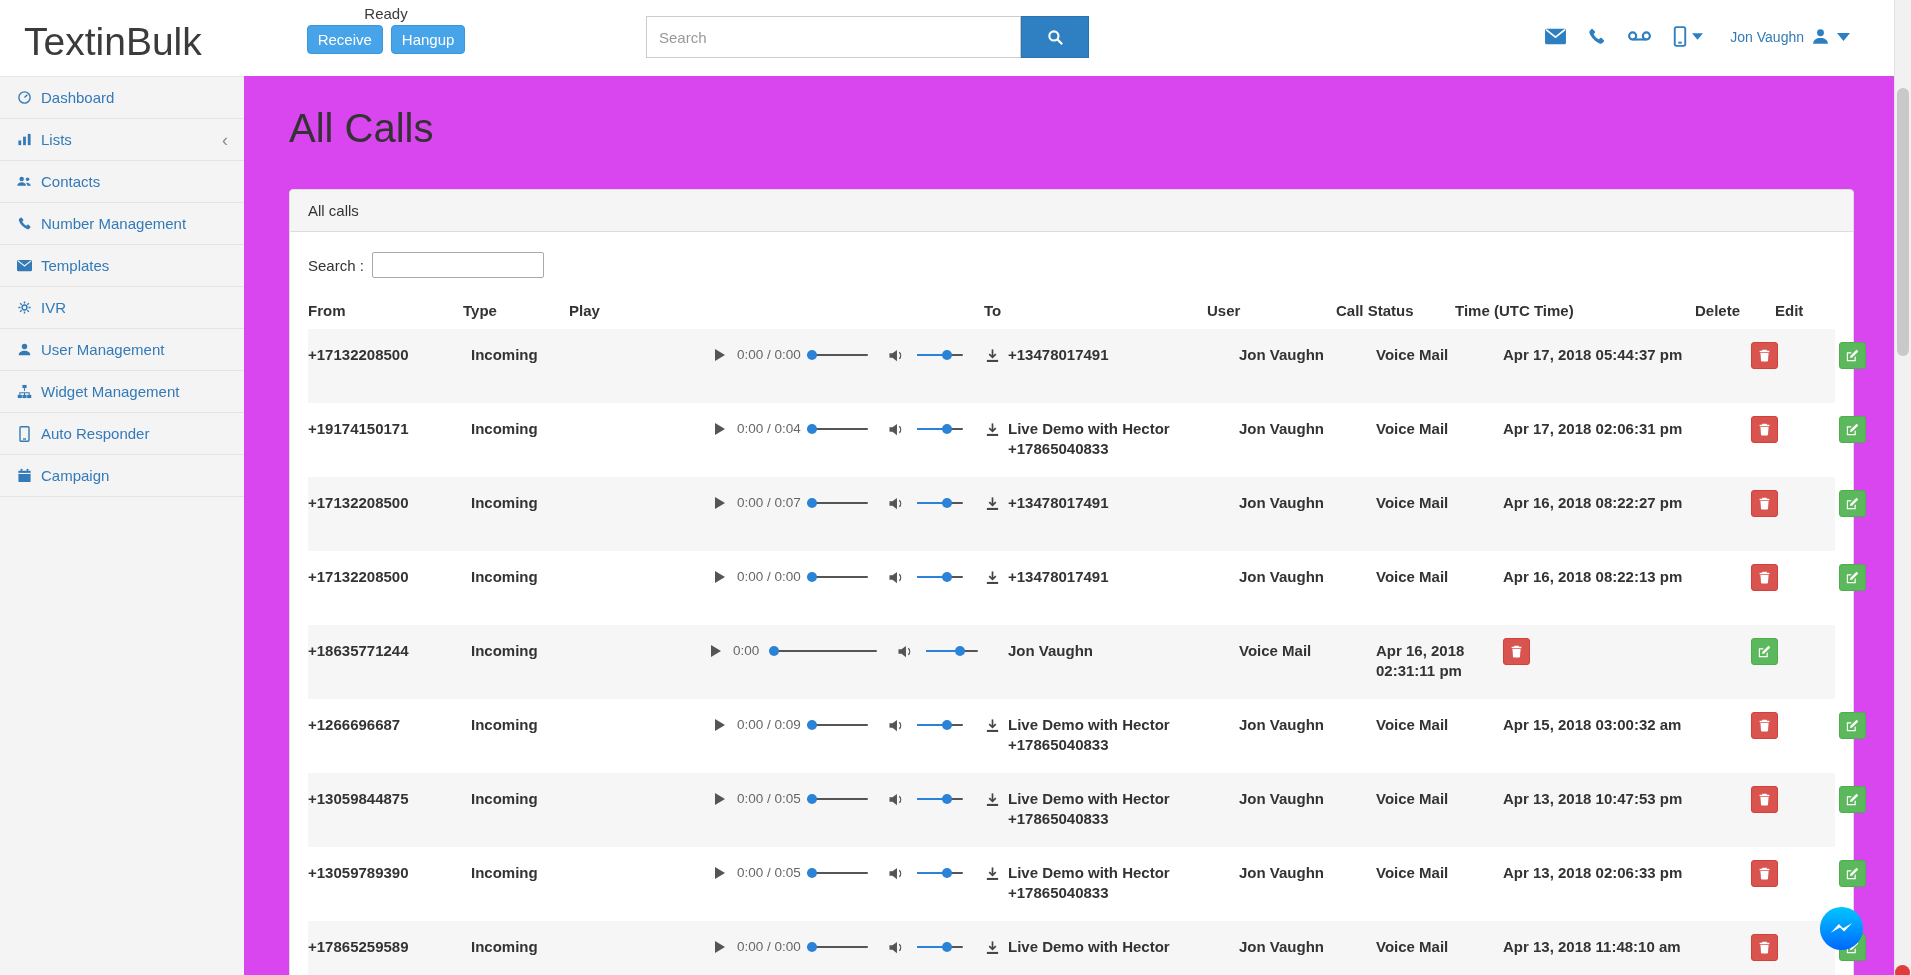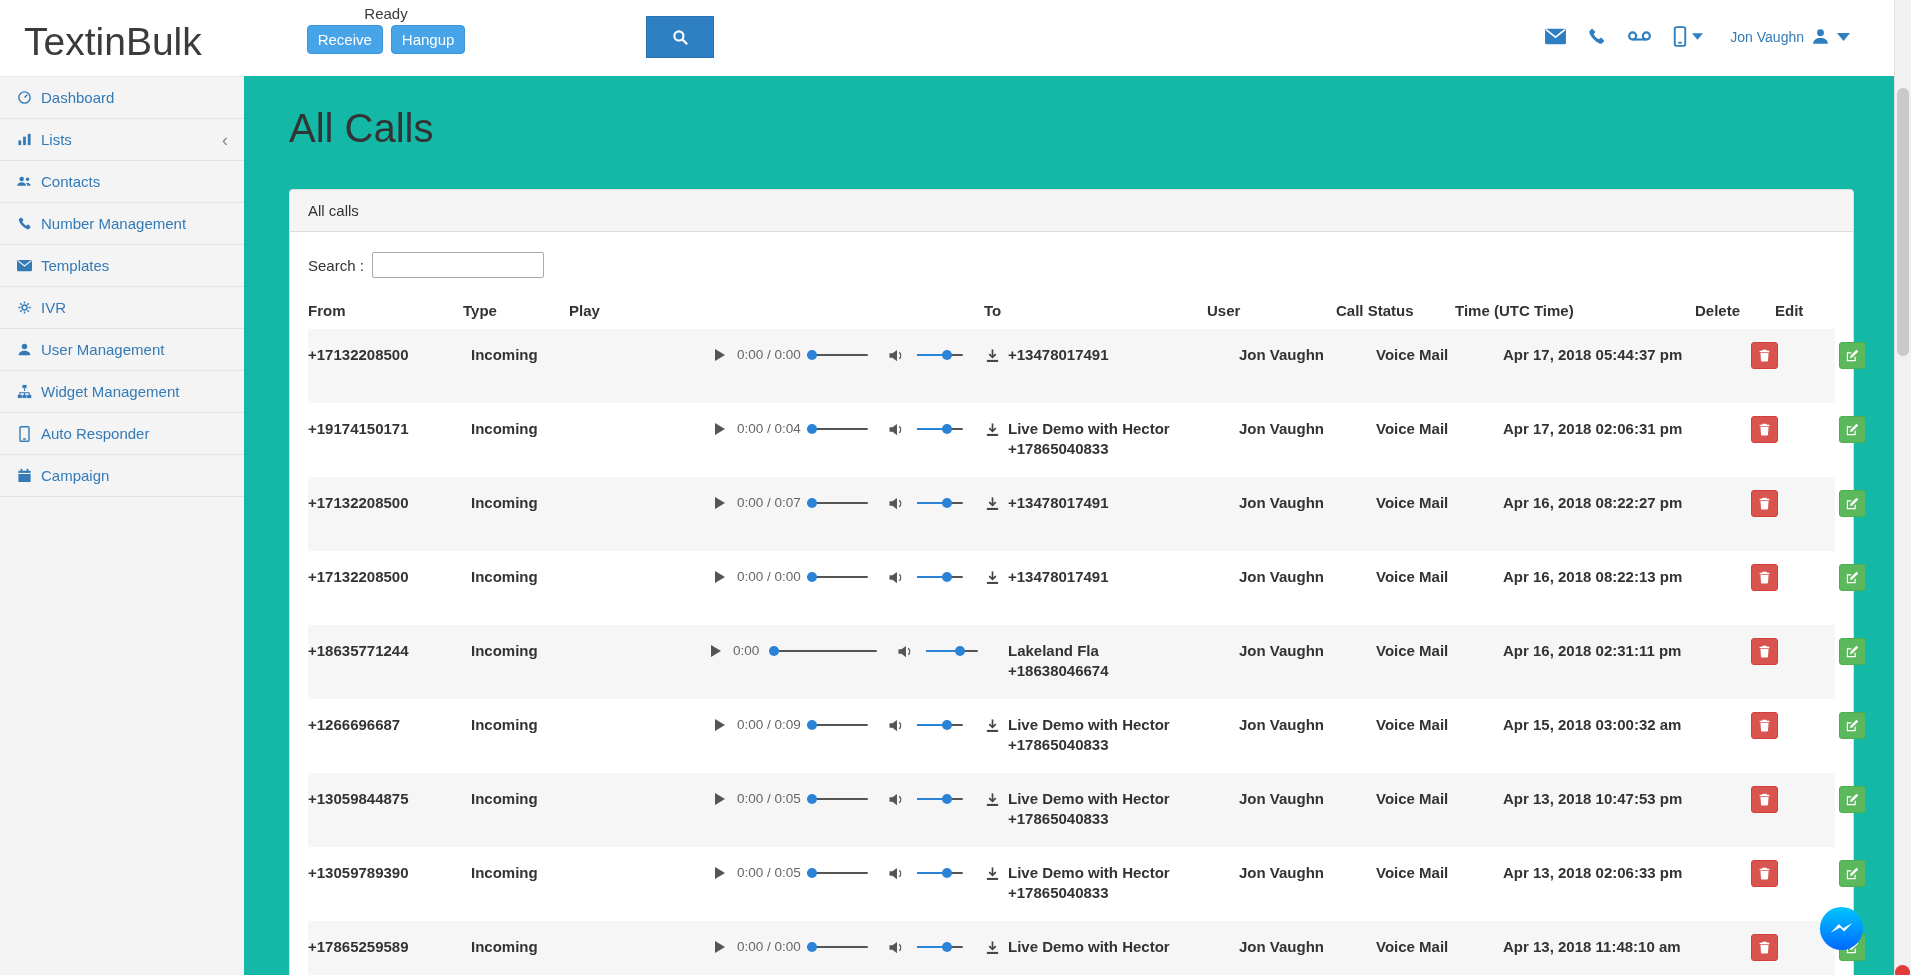--- a/index.html
+++ b/index.html
@@ -22,21 +22,21 @@
   .icon-group { display:flex; align-items:center; gap:5px; cursor:pointer; }
   .user-menu { display:flex; align-items:center; gap:7px; cursor:pointer; color:#337ab7; font-size:14px; margin-left:6px; }
 
   
   .sidebar { position:absolute; top:76px; left:0; width:244px; bottom:0; background:#f4f4f4; border-top:1px solid #e8e8e8; z-index:5; }
   .sidebar-item { display:flex; align-items:center; gap:9px; padding:11px 16px; color:#337ab7; font-size:15px; border-bottom:1px solid #e4e4e4; cursor:pointer; line-height:19px; }
   .sidebar-item .sicon { width:16px; height:16px; display:inline-flex; align-items:center; justify-content:center; flex:none; }
   .chev { margin-left:auto; color:#8a8a8a; font-size:18px; line-height:14px; }
 
   
-  .main { position:absolute; top:76px; left:244px; width:1650px; bottom:0; background:#14b8a6; }
+  .main { position:absolute; top:76px; left:244px; width:1650px; bottom:0; background:#d946ef; }
   .page-title { margin:30px 0 0 45px; font-size:40px; font-weight:400; color:#333; }
   .panel { margin:38px 40px 0 45px; width:1565px; border:1px solid #ddd; border-radius:4px; background:#fff; }
   .panel-header { background:#f5f5f5; padding:12px 18px; font-size:15px; color:#333; border-bottom:1px solid #ddd; border-radius:4px 4px 0 0; }
   .panel-body { padding:20px 18px 0 18px; }
   .search-row { display:flex; align-items:center; gap:8px; font-size:15px; color:#333; }
   .search-row input { width:172px; height:26px; border:1px solid #a9a9a9; border-radius:2px; padding:0 6px; font-size:14px; outline:none; font-family:inherit; }
 
   
   .t-head, .t-row { display:grid; grid-template-columns:155px 106px 415px 223px 129px 119px 240px 80px 62px; }
   .t-head { margin-top:24px; font-weight:bold; font-size:15px; color:#333; padding-bottom:10px; }
@@ -77,20 +77,21 @@
 
   <div class="call-controls">
     <div class="ready-label">Ready</div>
     <div class="btn-row">
       <button class="btn-blue">Receive</button>
       <button class="btn-blue">Hangup</button>
     </div>
   </div>
 
   <div class="header-search">
+    <input placeholder="Search" style="">
     <button class="search-btn">
       <span style="display:inline-flex;">
         <svg width="17" height="17" viewBox="0 0 16 16" fill="none" stroke="#fff" stroke-width="2">
             <circle cx="6.5" cy="6.5" r="4.3"></circle>
             <path d="M10 10l4.3 4.3"></path>
           </svg>
       </span>
     </button>
   </div>
 
@@ -491,24 +492,20 @@
                   <path fill="#555" d="M1.5 5.5v5h3.2L9.5 14V2L4.7 5.5z"></path>
                   <path d="M12 4.5a5 5 0 010 7" fill="none" stroke="#555" stroke-width="1.4"></path>
                 </svg>
               </span>
       <span class="slider volume-slider">
                 <span class="track"></span>
                 <span class="fill"></span>
                 <span class="dot"></span>
               </span>
 
-    </div>
-    <div>
-      <div>Lakeland Fla</div>
-      <div>+18638046674</div>
     </div>
     <div>Jon Vaughn</div>
     <div>Voice Mail</div>
     <div>Apr 16, 2018 02:31:11 pm</div>
     <div>
               <button class="btn-delete">
                 <svg width="13" height="13" viewBox="0 0 16 16" fill="#fff">
                   <path d="M5.5 1h5l.6 1.3H14V4H2V2.3h2.9z"></path>
                   <path d="M3 5h10l-.7 9.2c-.1.7-.6 1.3-1.3 1.3H5c-.7 0-1.2-.6-1.3-1.3z"></path>
                 </svg>

